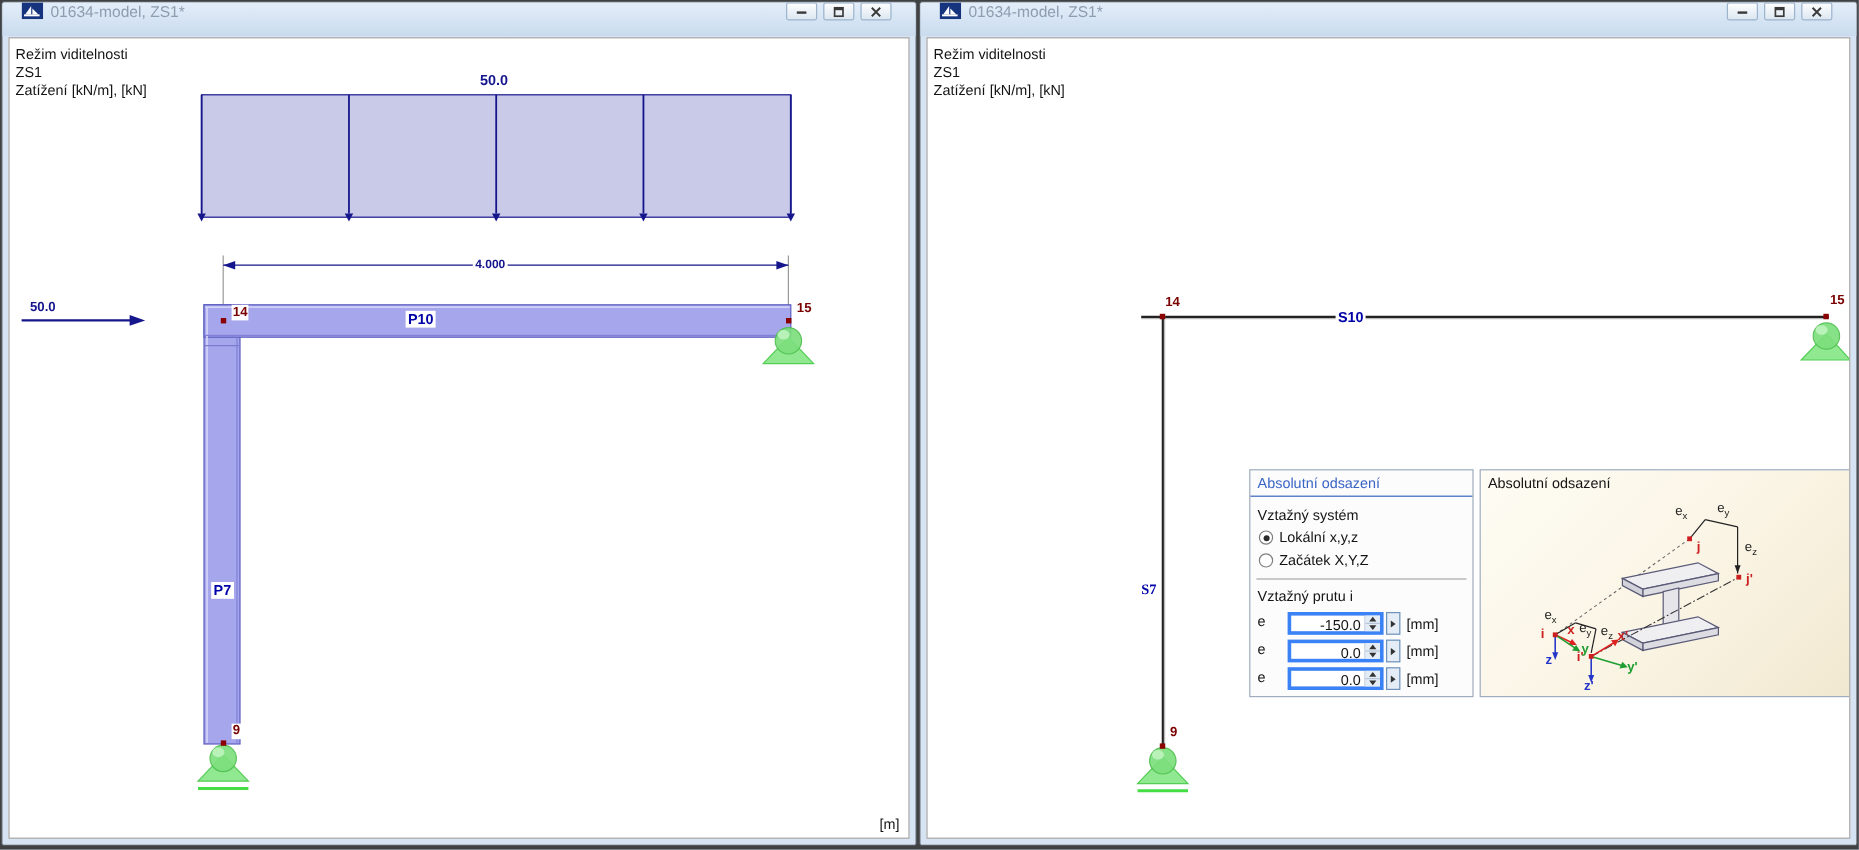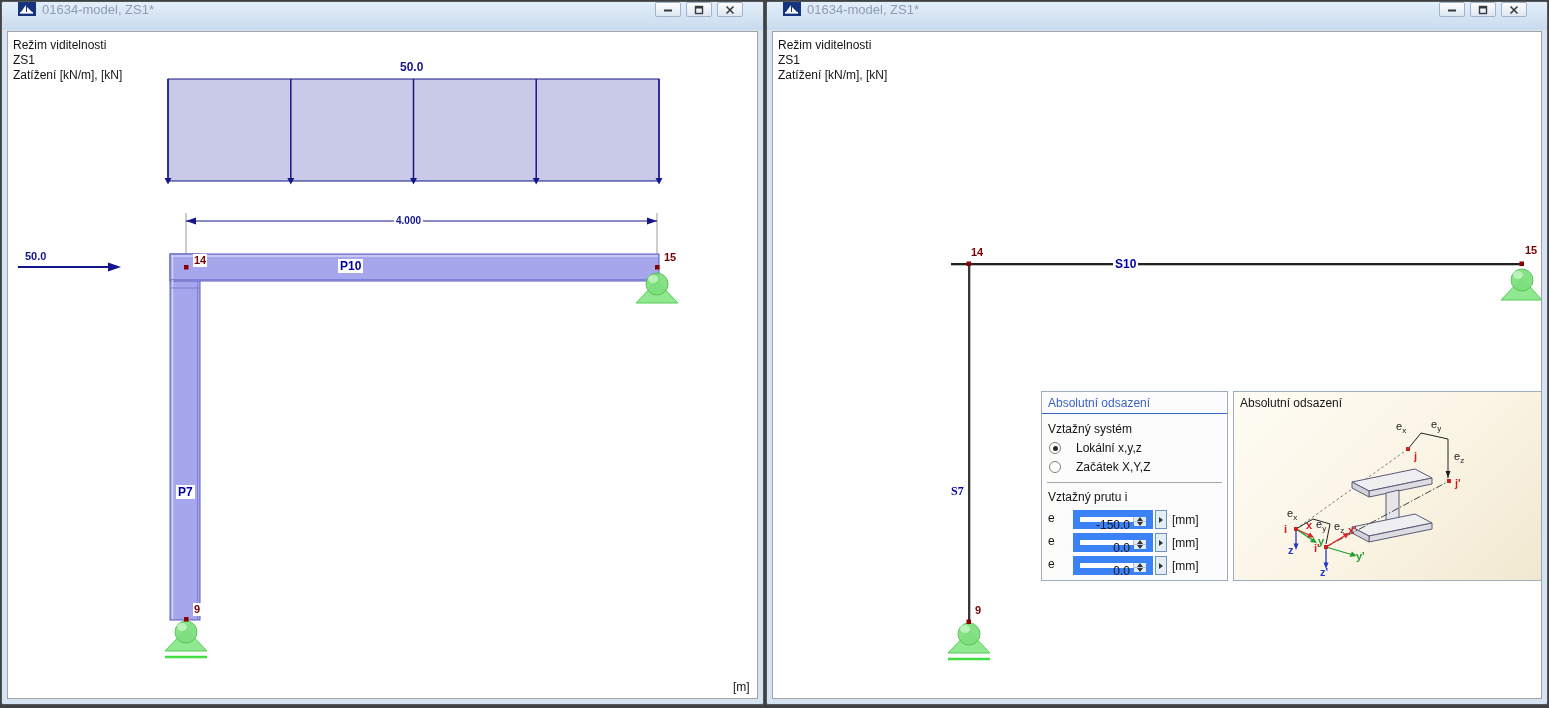--- a/index.html
+++ b/index.html
@@ -64,36 +64,36 @@
   
   .panel-settings {
     position:absolute; left:268px; top:359px; width:187px; height:190px;
     background:#fcfcfd; border:1px solid #9facbe; font-size:12px; color:#141414;
   }
   .ps-header {
     color:#3a64c4; padding:4px 6px 3px 6px;
     border-bottom:1px solid #3a64c4; margin-bottom:4px;
   }
   .ps-label { padding:4px 6px 2px 6px; }
-  .radio-row { display:flex; align-items:center; gap:15px; padding:3px 6px 2px 7px; }
+  .radio-row { display:flex; align-items:center; gap:5px; padding:3px 6px 2px 7px; }
   .radio {
     width:12px; height:12px; border:1px solid #7f7f7f; border-radius:50%;
     background:#fff; position:relative; flex:0 0 auto;
   }
   .radio.sel::after {
     content:""; position:absolute; left:3px; top:3px; width:5px; height:5px;
     border-radius:50%; background:#2b2b2b;
   }
   .ps-sep { border-top:1px solid #a8a8a8; margin:6px 5px 3px 5px; }
   .field-row { display:flex; align-items:center; margin:4px 6px 4px 6px; height:19px; }
   .flbl { width:25px; flex:0 0 auto; }
   .flbl sub { font-size:9px;padding-left:44px; }
   .spinbox {
     display:flex; width:80px; height:19px;
-    border:7px solid #3b82f6; background:#fff; flex:0 0 auto;
+    border:3px solid #3b82f6; background:#fff; flex:0 0 auto;
   }
   .spin-value { flex:1; text-align:right; font-size:12px; line-height:17px; padding-right:3px; }
   .spin-btns { width:13px; display:flex; flex-direction:column; border-left:1px solid #b6c6da; }
   .spin-btn {
     flex:1; background:#e4ecf5; display:flex; align-items:center; justify-content:center;
   }
   .spin-btn + .spin-btn { border-top:1px solid #b6c6da; }
   .tri-up   { width:0; height:0; border-left:3px solid transparent; border-right:3px solid transparent; border-bottom:4px solid #333; }
   .tri-down { width:0; height:0; border-left:3px solid transparent; border-right:3px solid transparent; border-top:4px solid #333; }
   .more-btn {

